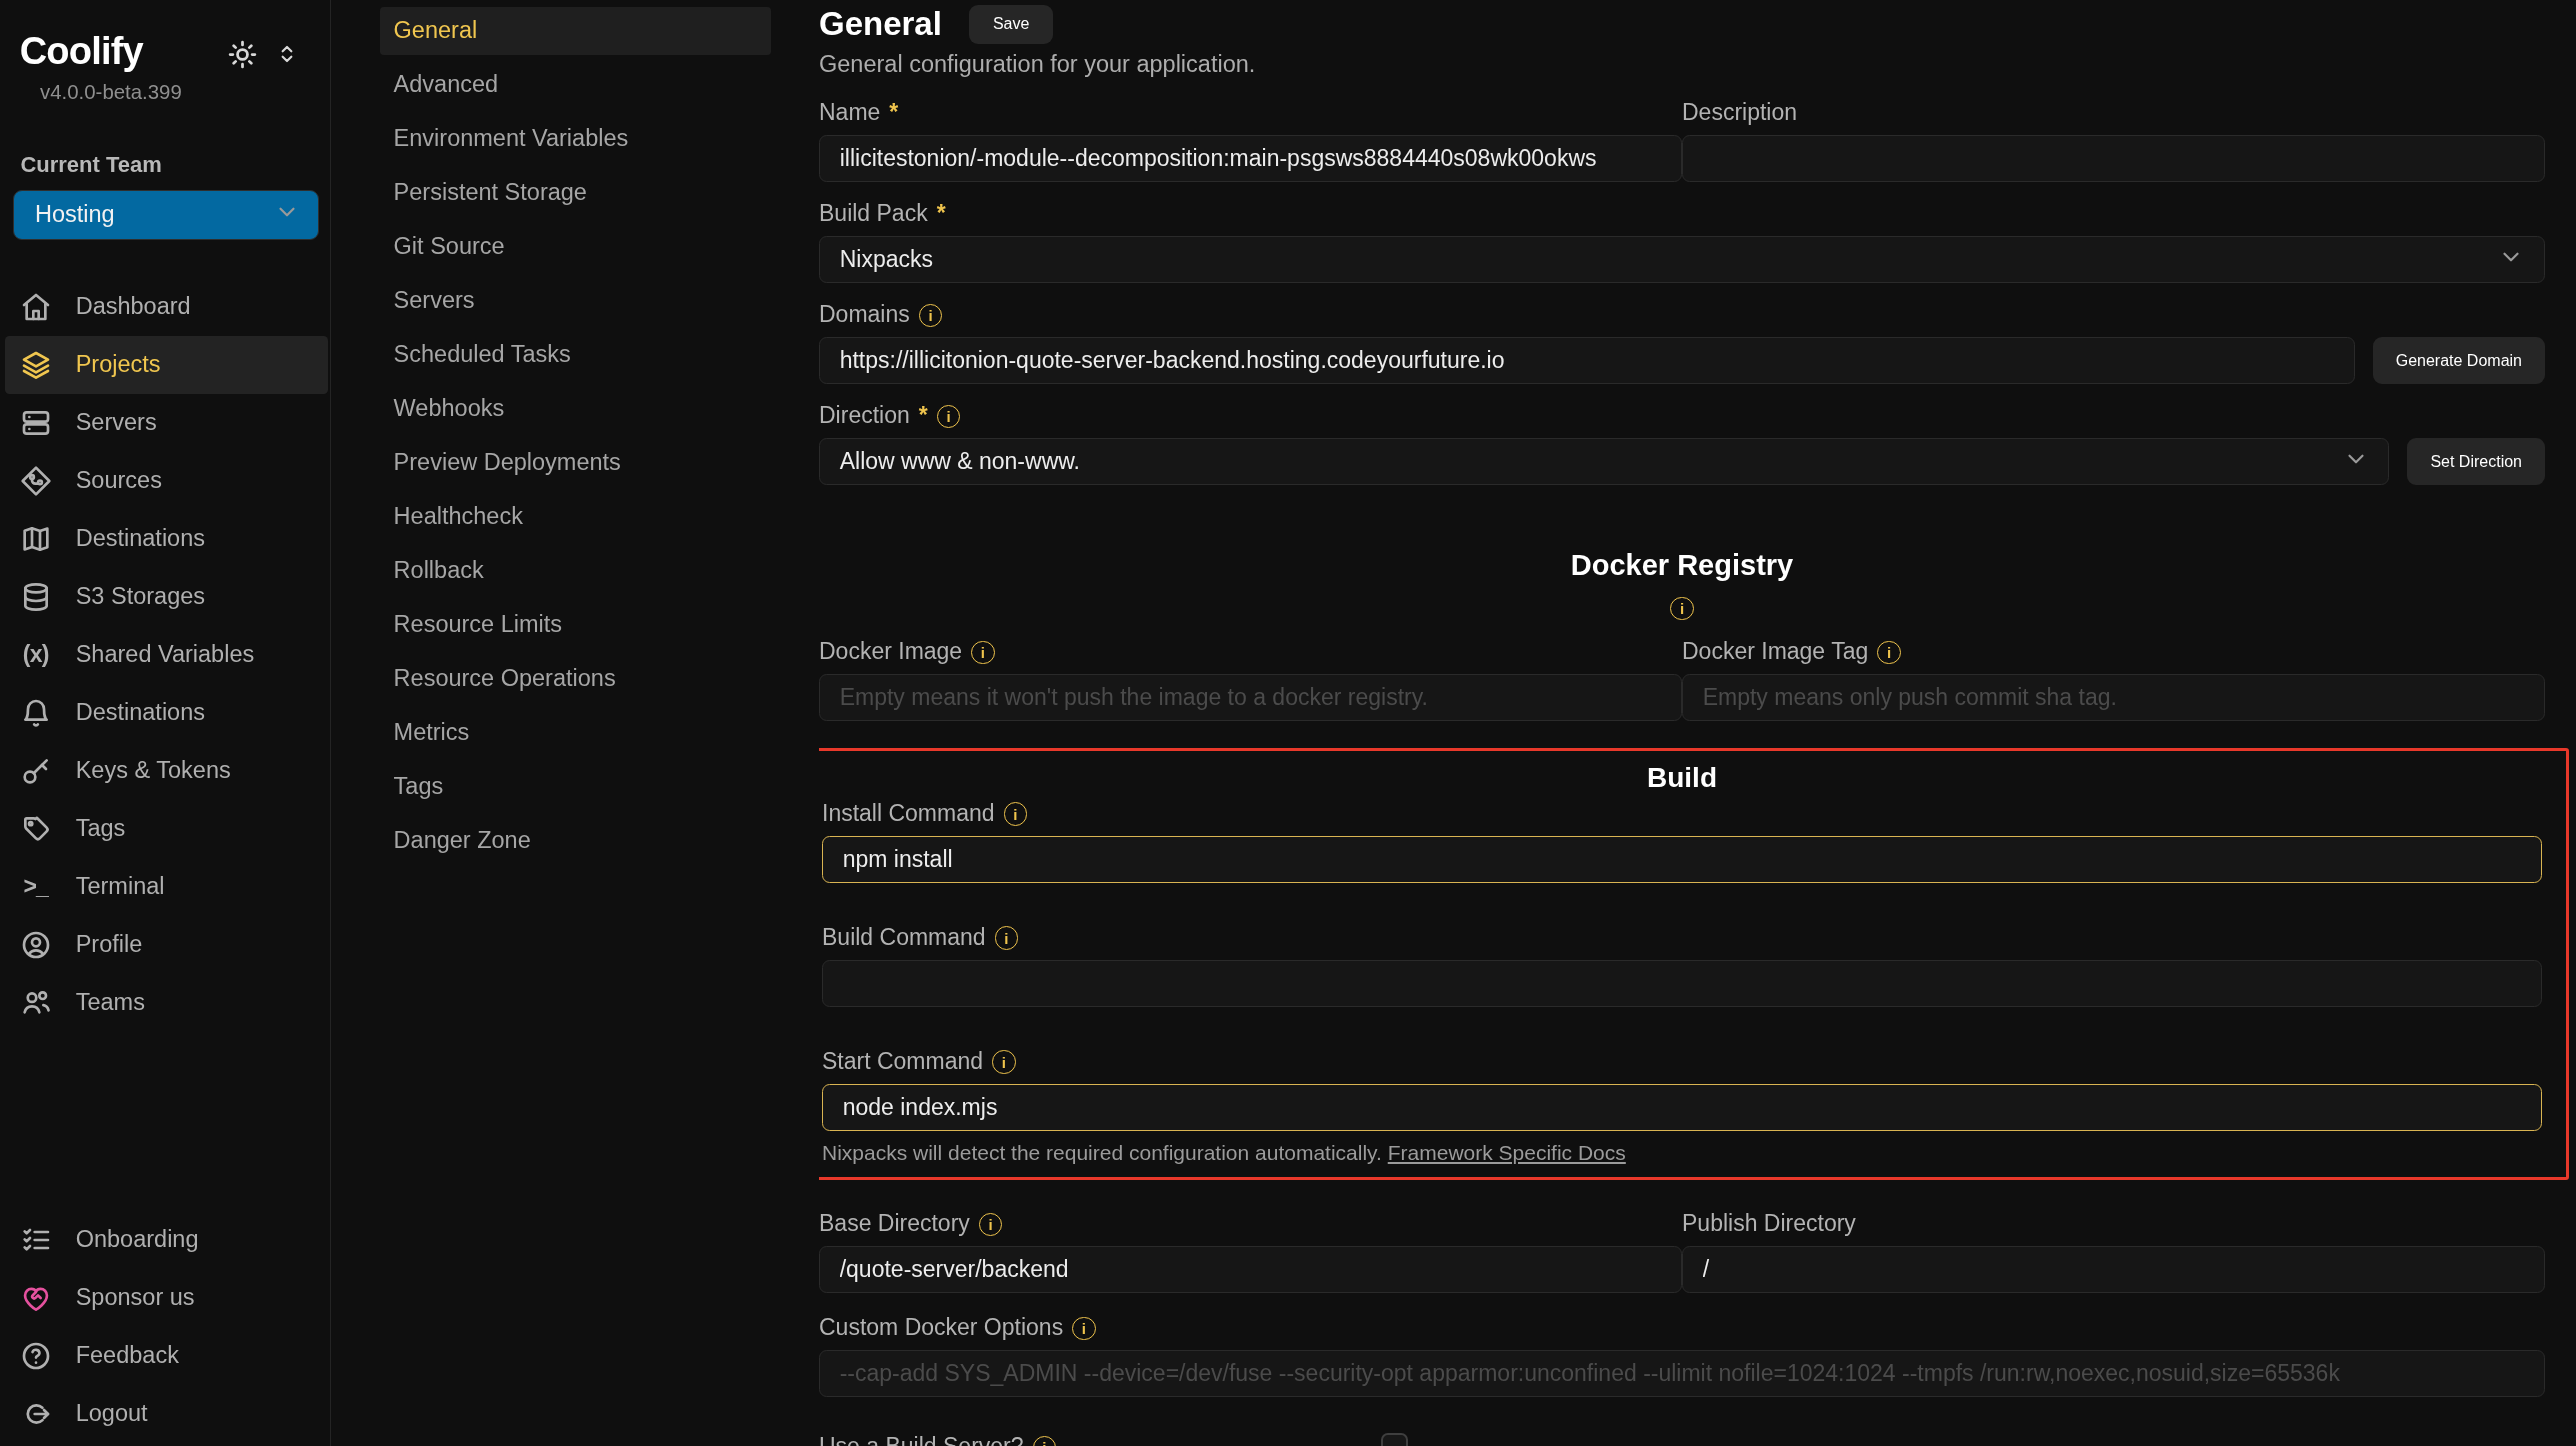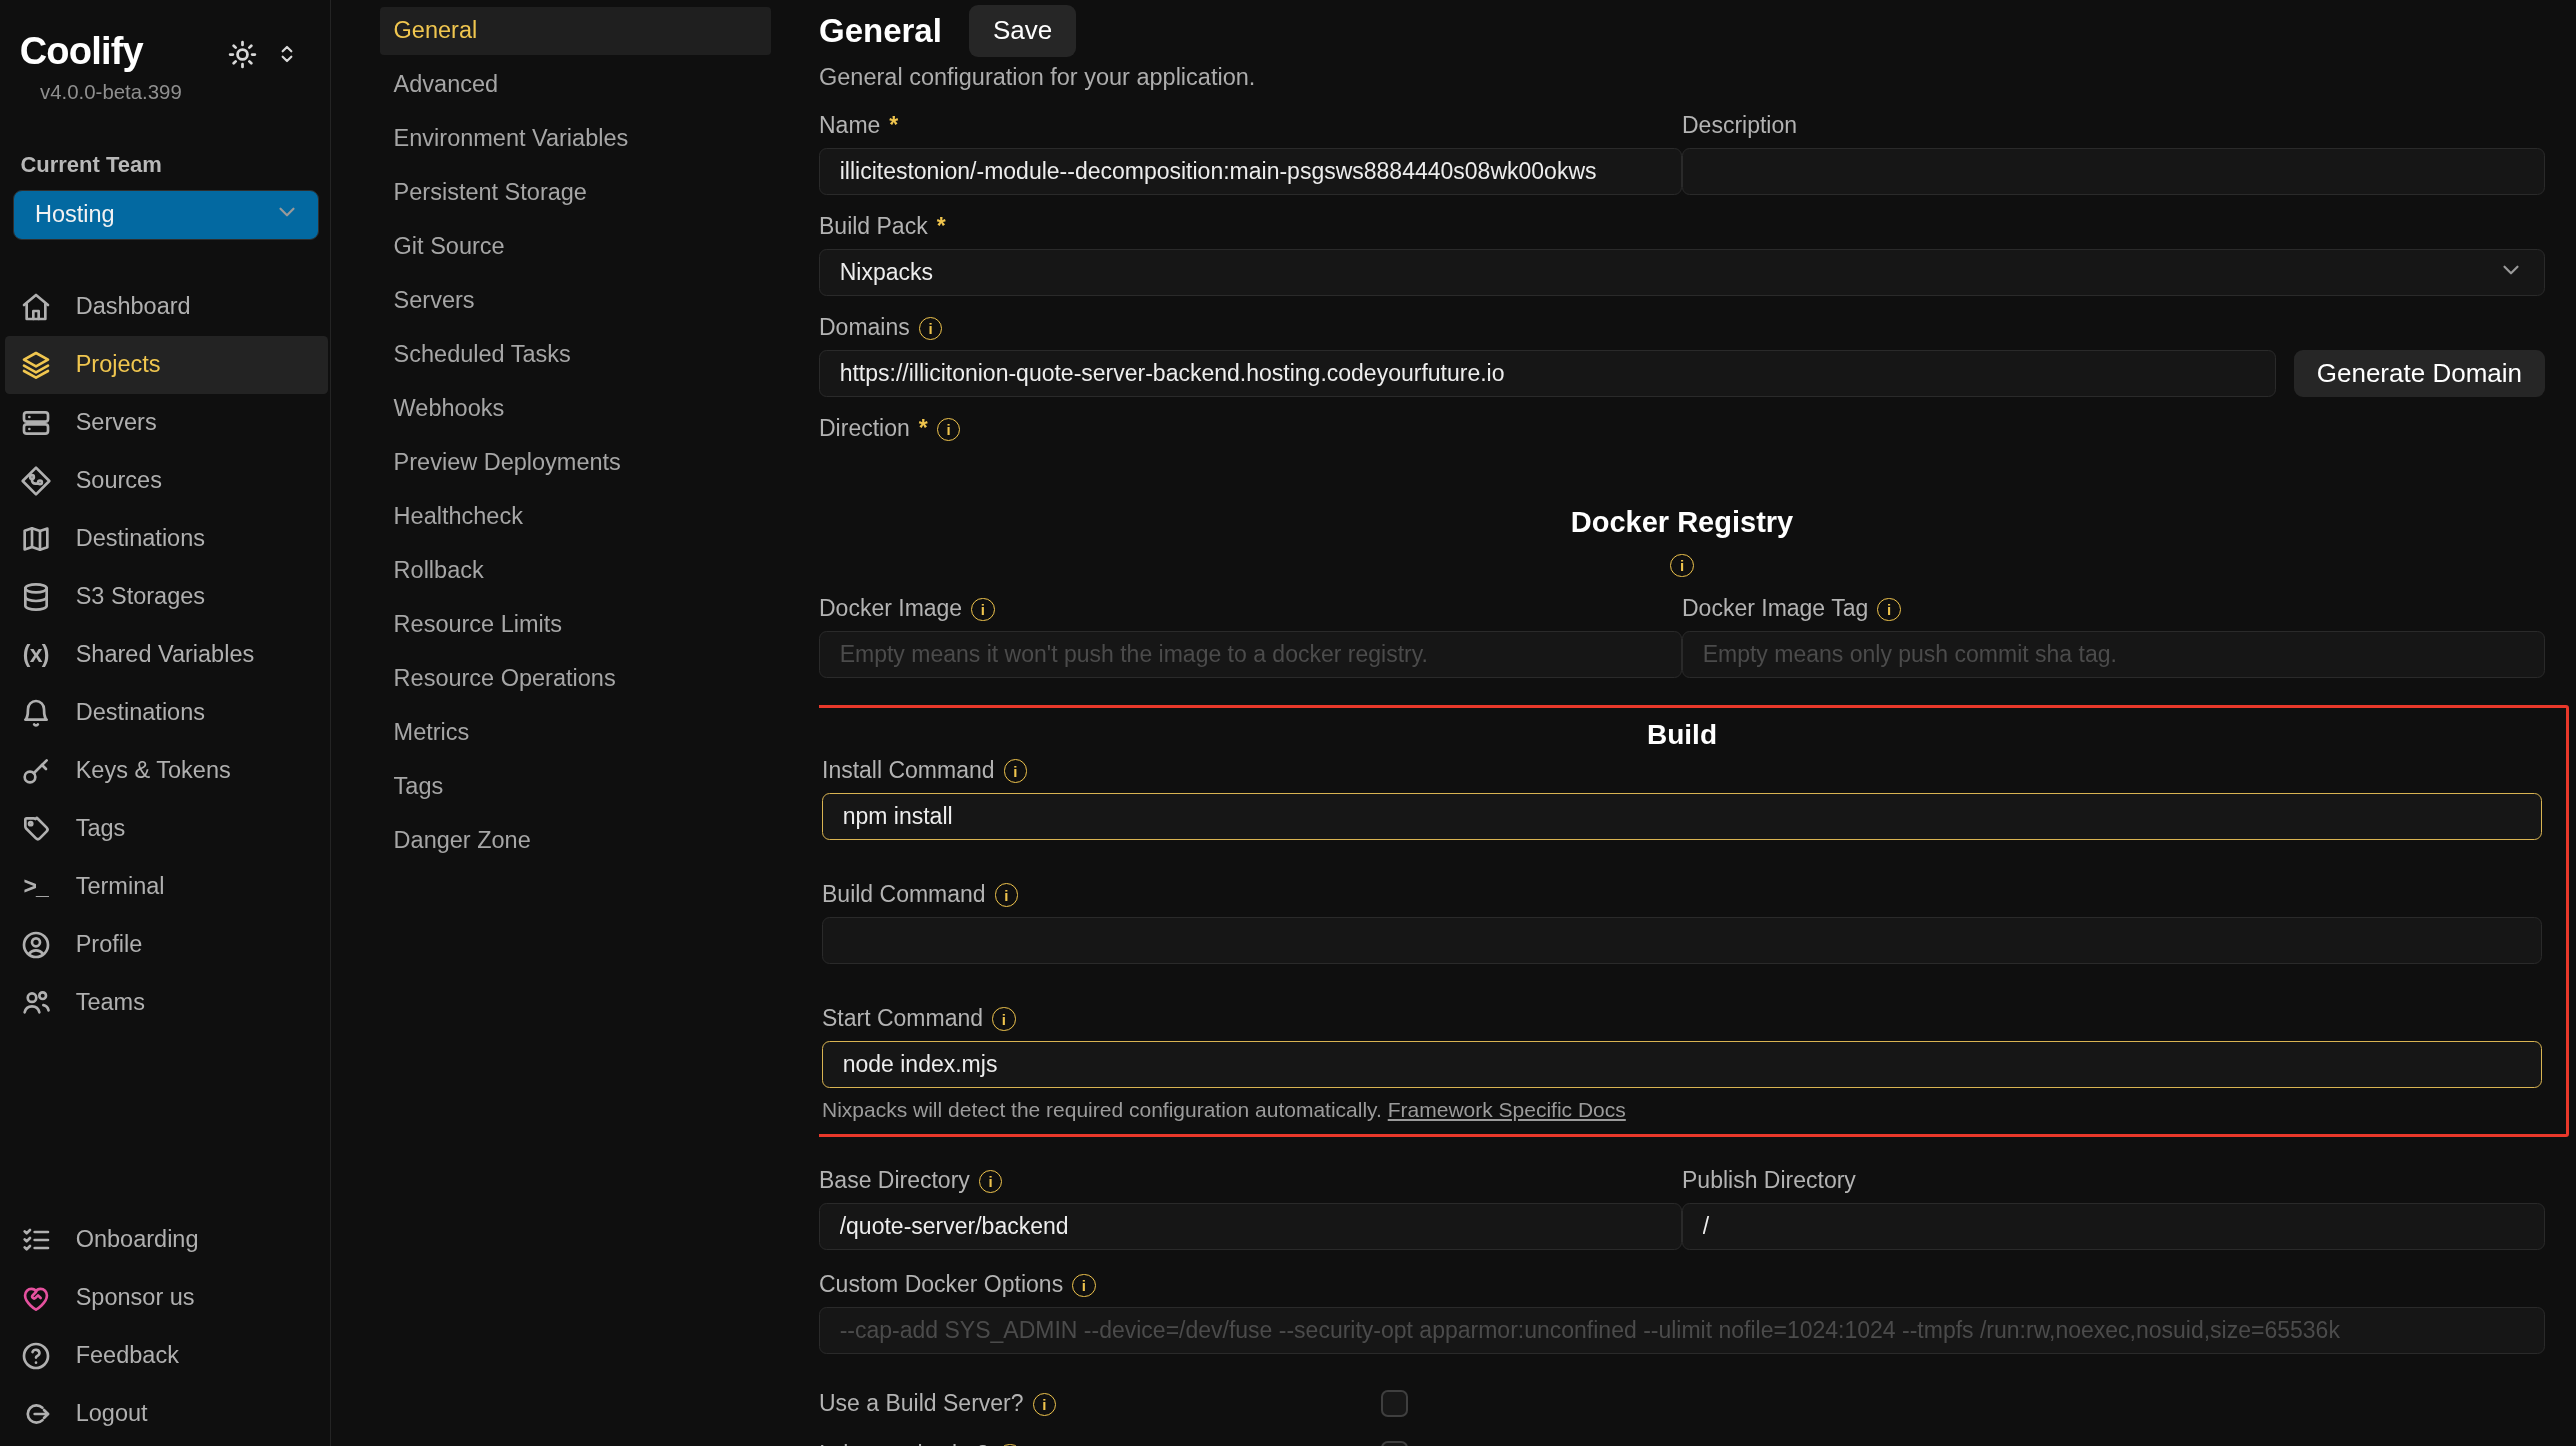--- a/index.html
+++ b/index.html
@@ -33,21 +33,21 @@
   
   .settings-nav { width:488px; flex:0 0 488px; padding:6.8px 48px 0 49px; }
   .settings-nav ul { list-style:none; }
   .settings-nav li { height:48px; margin-bottom:6px; display:flex; align-items:center; padding-left:13.6px; border-radius:3.8px; font-size:23.5px; color:#a6a6a6; cursor:pointer; }
   .settings-nav li.active { background:#1f1f1f; color:#f0c64f; }
 
   
   .main { flex:1; padding:4.5px 31px 0 0; overflow:hidden; }
   .title-row { display:flex; align-items:center; gap:27px; }
   .page-title { font-size:33px; font-weight:700; }
-  .btn { background:#262626; border:none; color:#fff; font-size:26px; font-family:inherit; border-radius:9px; padding:10.6px 24px; cursor:pointer; white-space:nowrap; }
+  .btn { background:#262626; border:none; color:#fff; font-size:16px; font-family:inherit; border-radius:9px; padding:10.6px 24px; cursor:pointer; white-space:nowrap; }
   .subtitle { margin-top:7.6px; font-size:23.5px; color:#adadad; }
 
   .label { display:flex; align-items:center; gap:9px; font-size:23px; color:#b3b3b3; }
   .req { color:#efc44d; font-weight:700; }
   .info { display:inline-flex; align-items:center; justify-content:center; width:23.5px; height:23.5px; border:1.9px solid #efc44d; border-radius:50%; color:#efc44d; font-size:15px; font-weight:700; font-style:normal; margin-top:1.5px; }
 
   .input, .select { margin-top:9px; height:47px; width:100%; background:#161616; border:1.5px solid #2a2a2a; border-radius:7.6px; color:#ededed; font-size:23px; font-family:inherit; padding:0 19.7px; outline:none; }
   .input::placeholder { color:#4b4b4b; }
   .input.modified { border-color:#d9b452; }
   .select { display:flex; align-items:center; justify-content:space-between; cursor:pointer; }
@@ -345,20 +345,31 @@
         <button class="btn">Generate Domain</button>
       </div>
     </div>
 
     <div class="mt24">
       <div class="label">
           <span>Direction</span>
           <span class="req">*</span>
           <span class="info">i</span>
         </div>
+      <div class="inline-row">
+        <div class="grow">
+          <div class="select">
+            <span>Allow www &amp; non-www.</span>
+            <span><svg class="stroke" width="26" height="26" viewBox="0 0 24 24">
+                  <path d="M6 9l6 6 6-6"></path>
+                </svg></span>
+          </div>
+        </div>
+        <button class="btn">Set Direction</button>
+      </div>
     </div>
 
     <div style="margin-top:64px;">
       <div class="section-h">
           <span>Docker Registry</span>
           <span class="info">i</span>
         </div>
       <div class="two-col mt24">
         <div>
           <div class="label">

